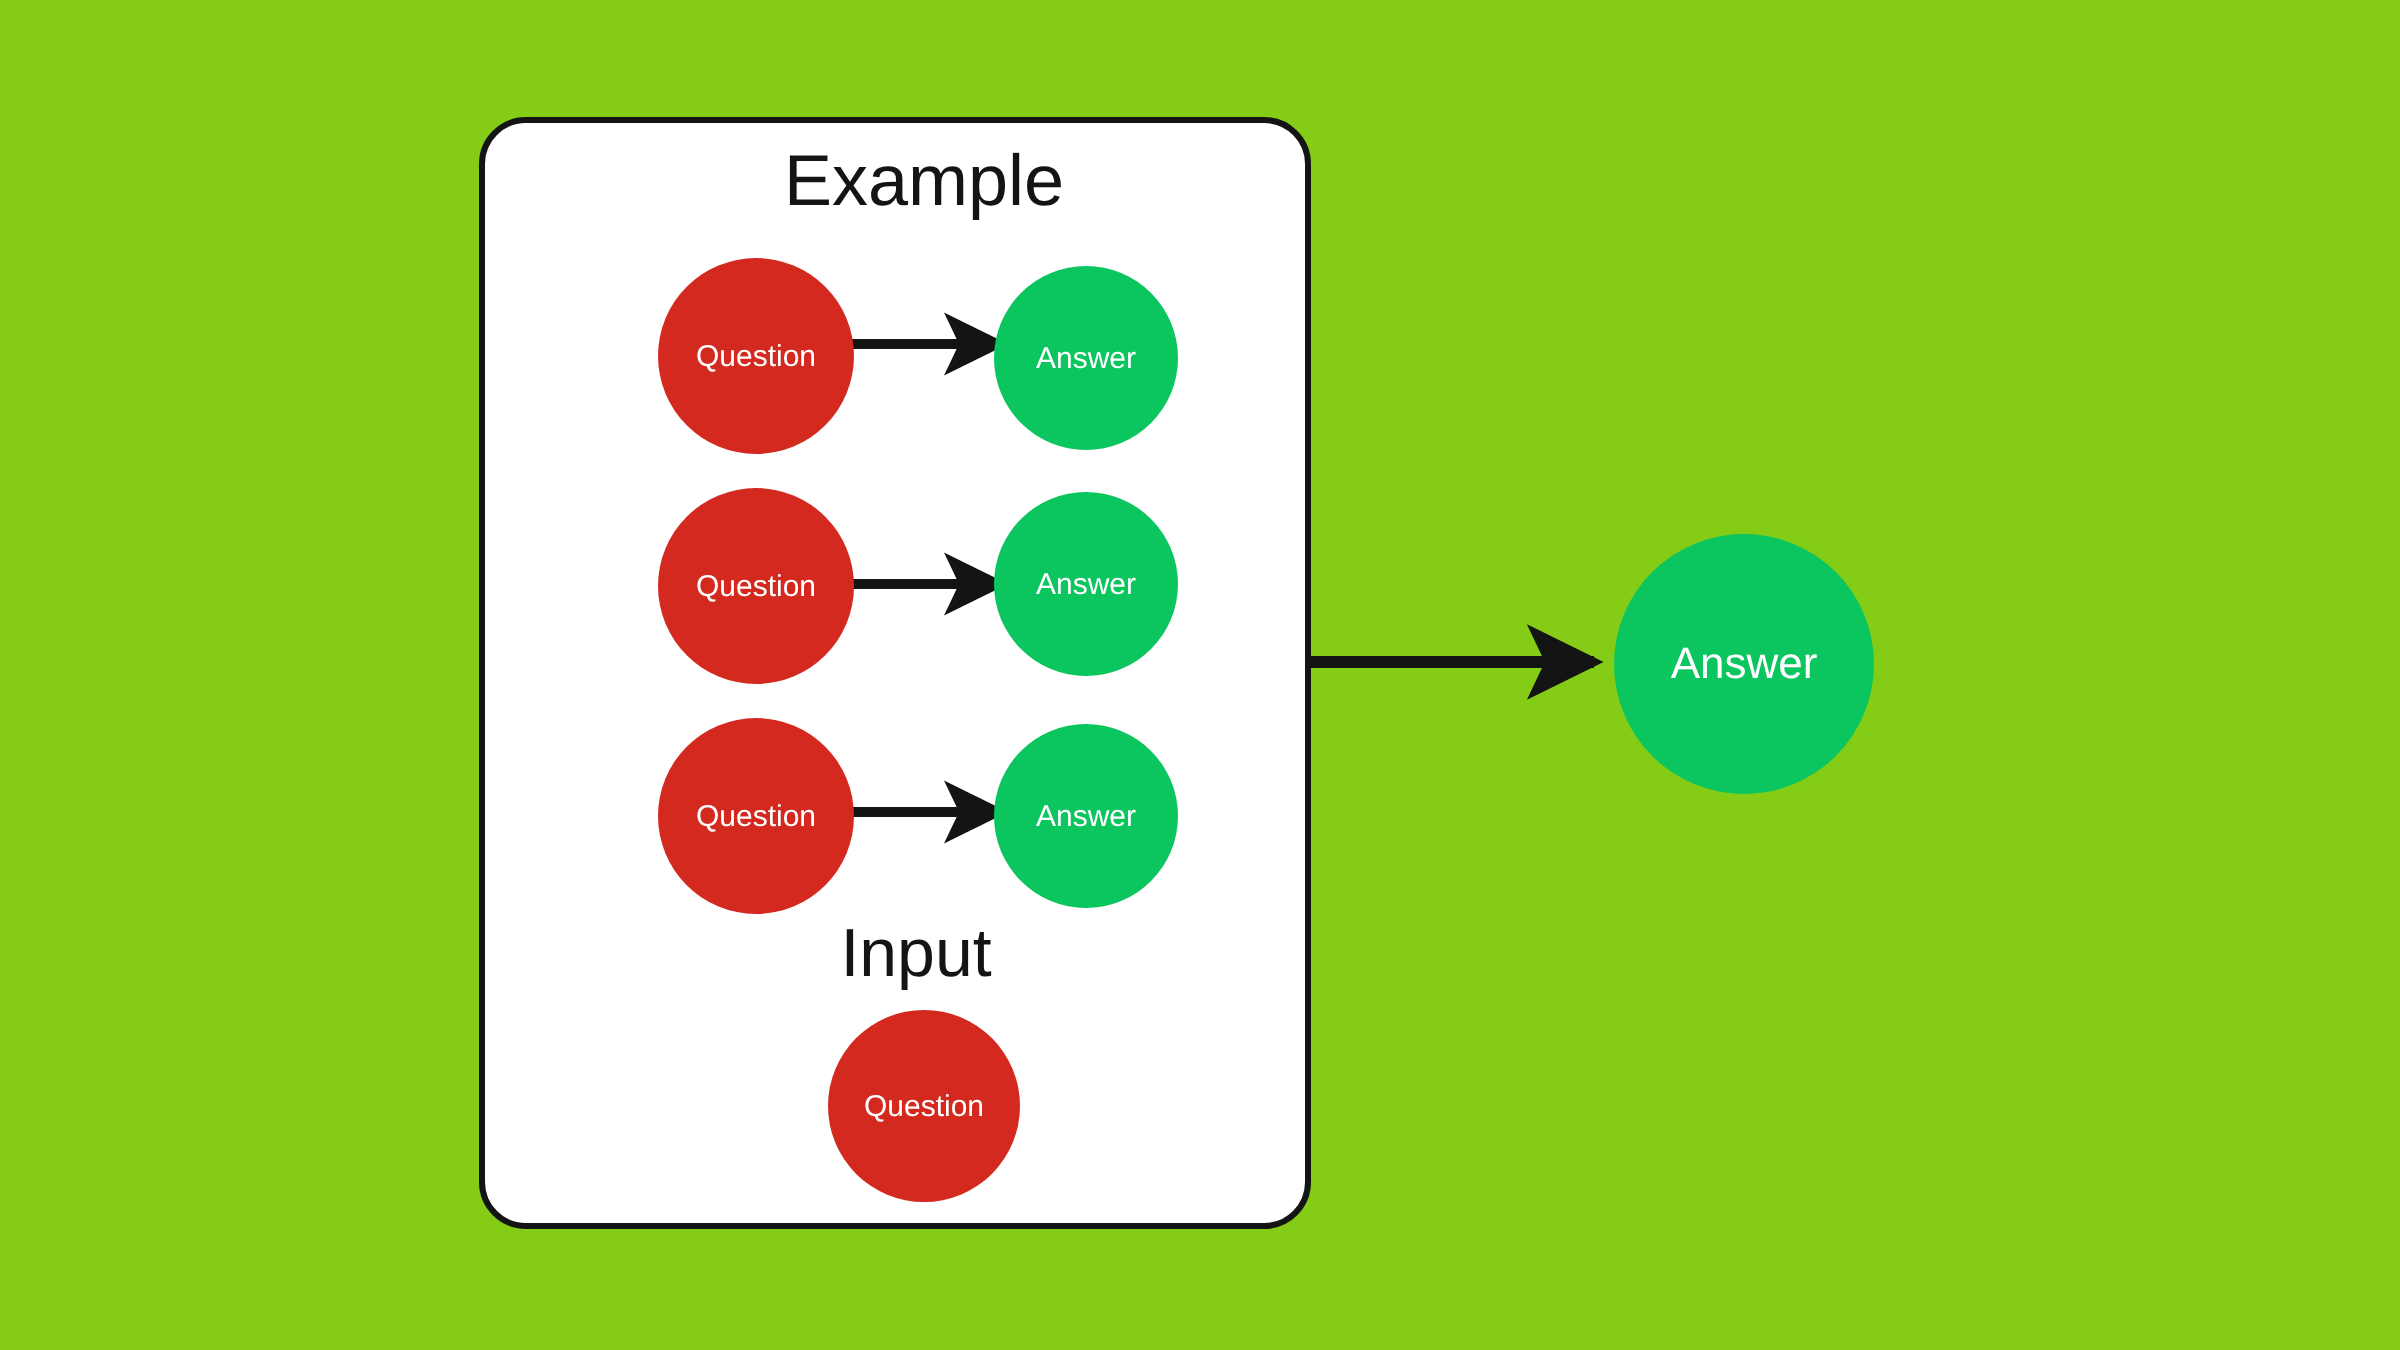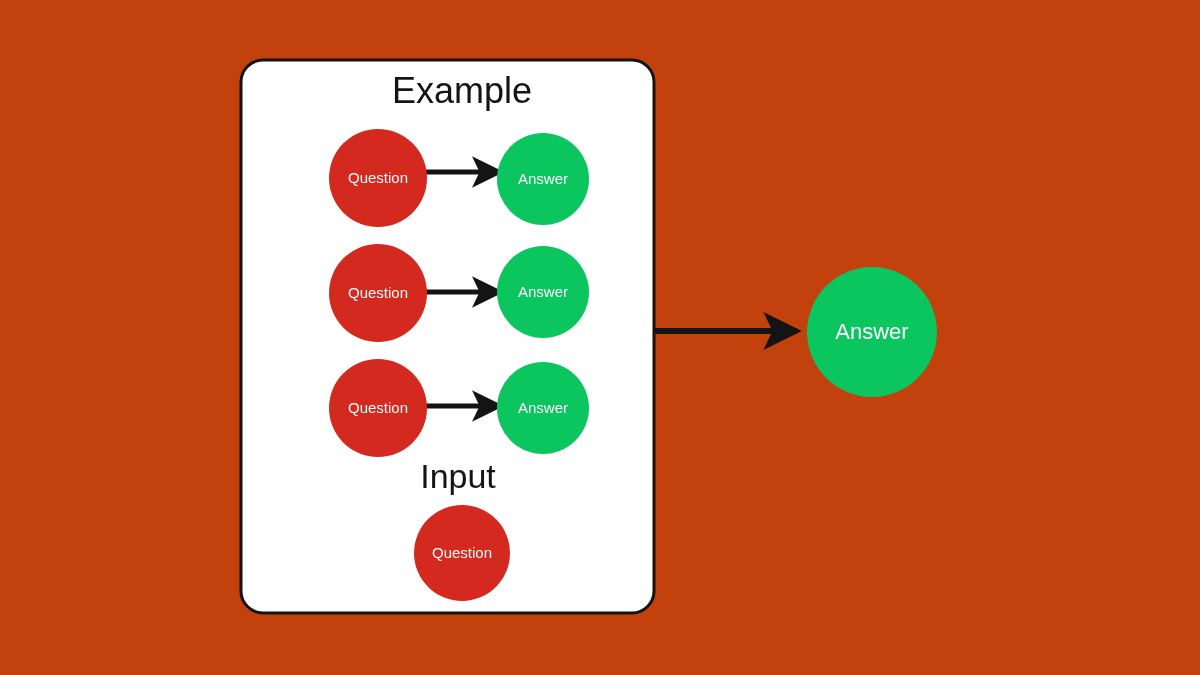--- a/index.html
+++ b/index.html
@@ -7,21 +7,21 @@
     padding: 0;
     background: #ffffff;
   }
   body {
     font-family: "Liberation Sans", "DejaVu Sans", sans-serif;
   }
   #canvas {
     position: relative;
     width: 1200px;
     height: 675px;
-    background: #c2410c;
+    background: #84cc16;
     overflow: hidden;
   }
   #diagram-svg {
     position: absolute;
     left: 0;
     top: 0;
     width: 1200px;
     height: 675px;
   }
   .node-label {

